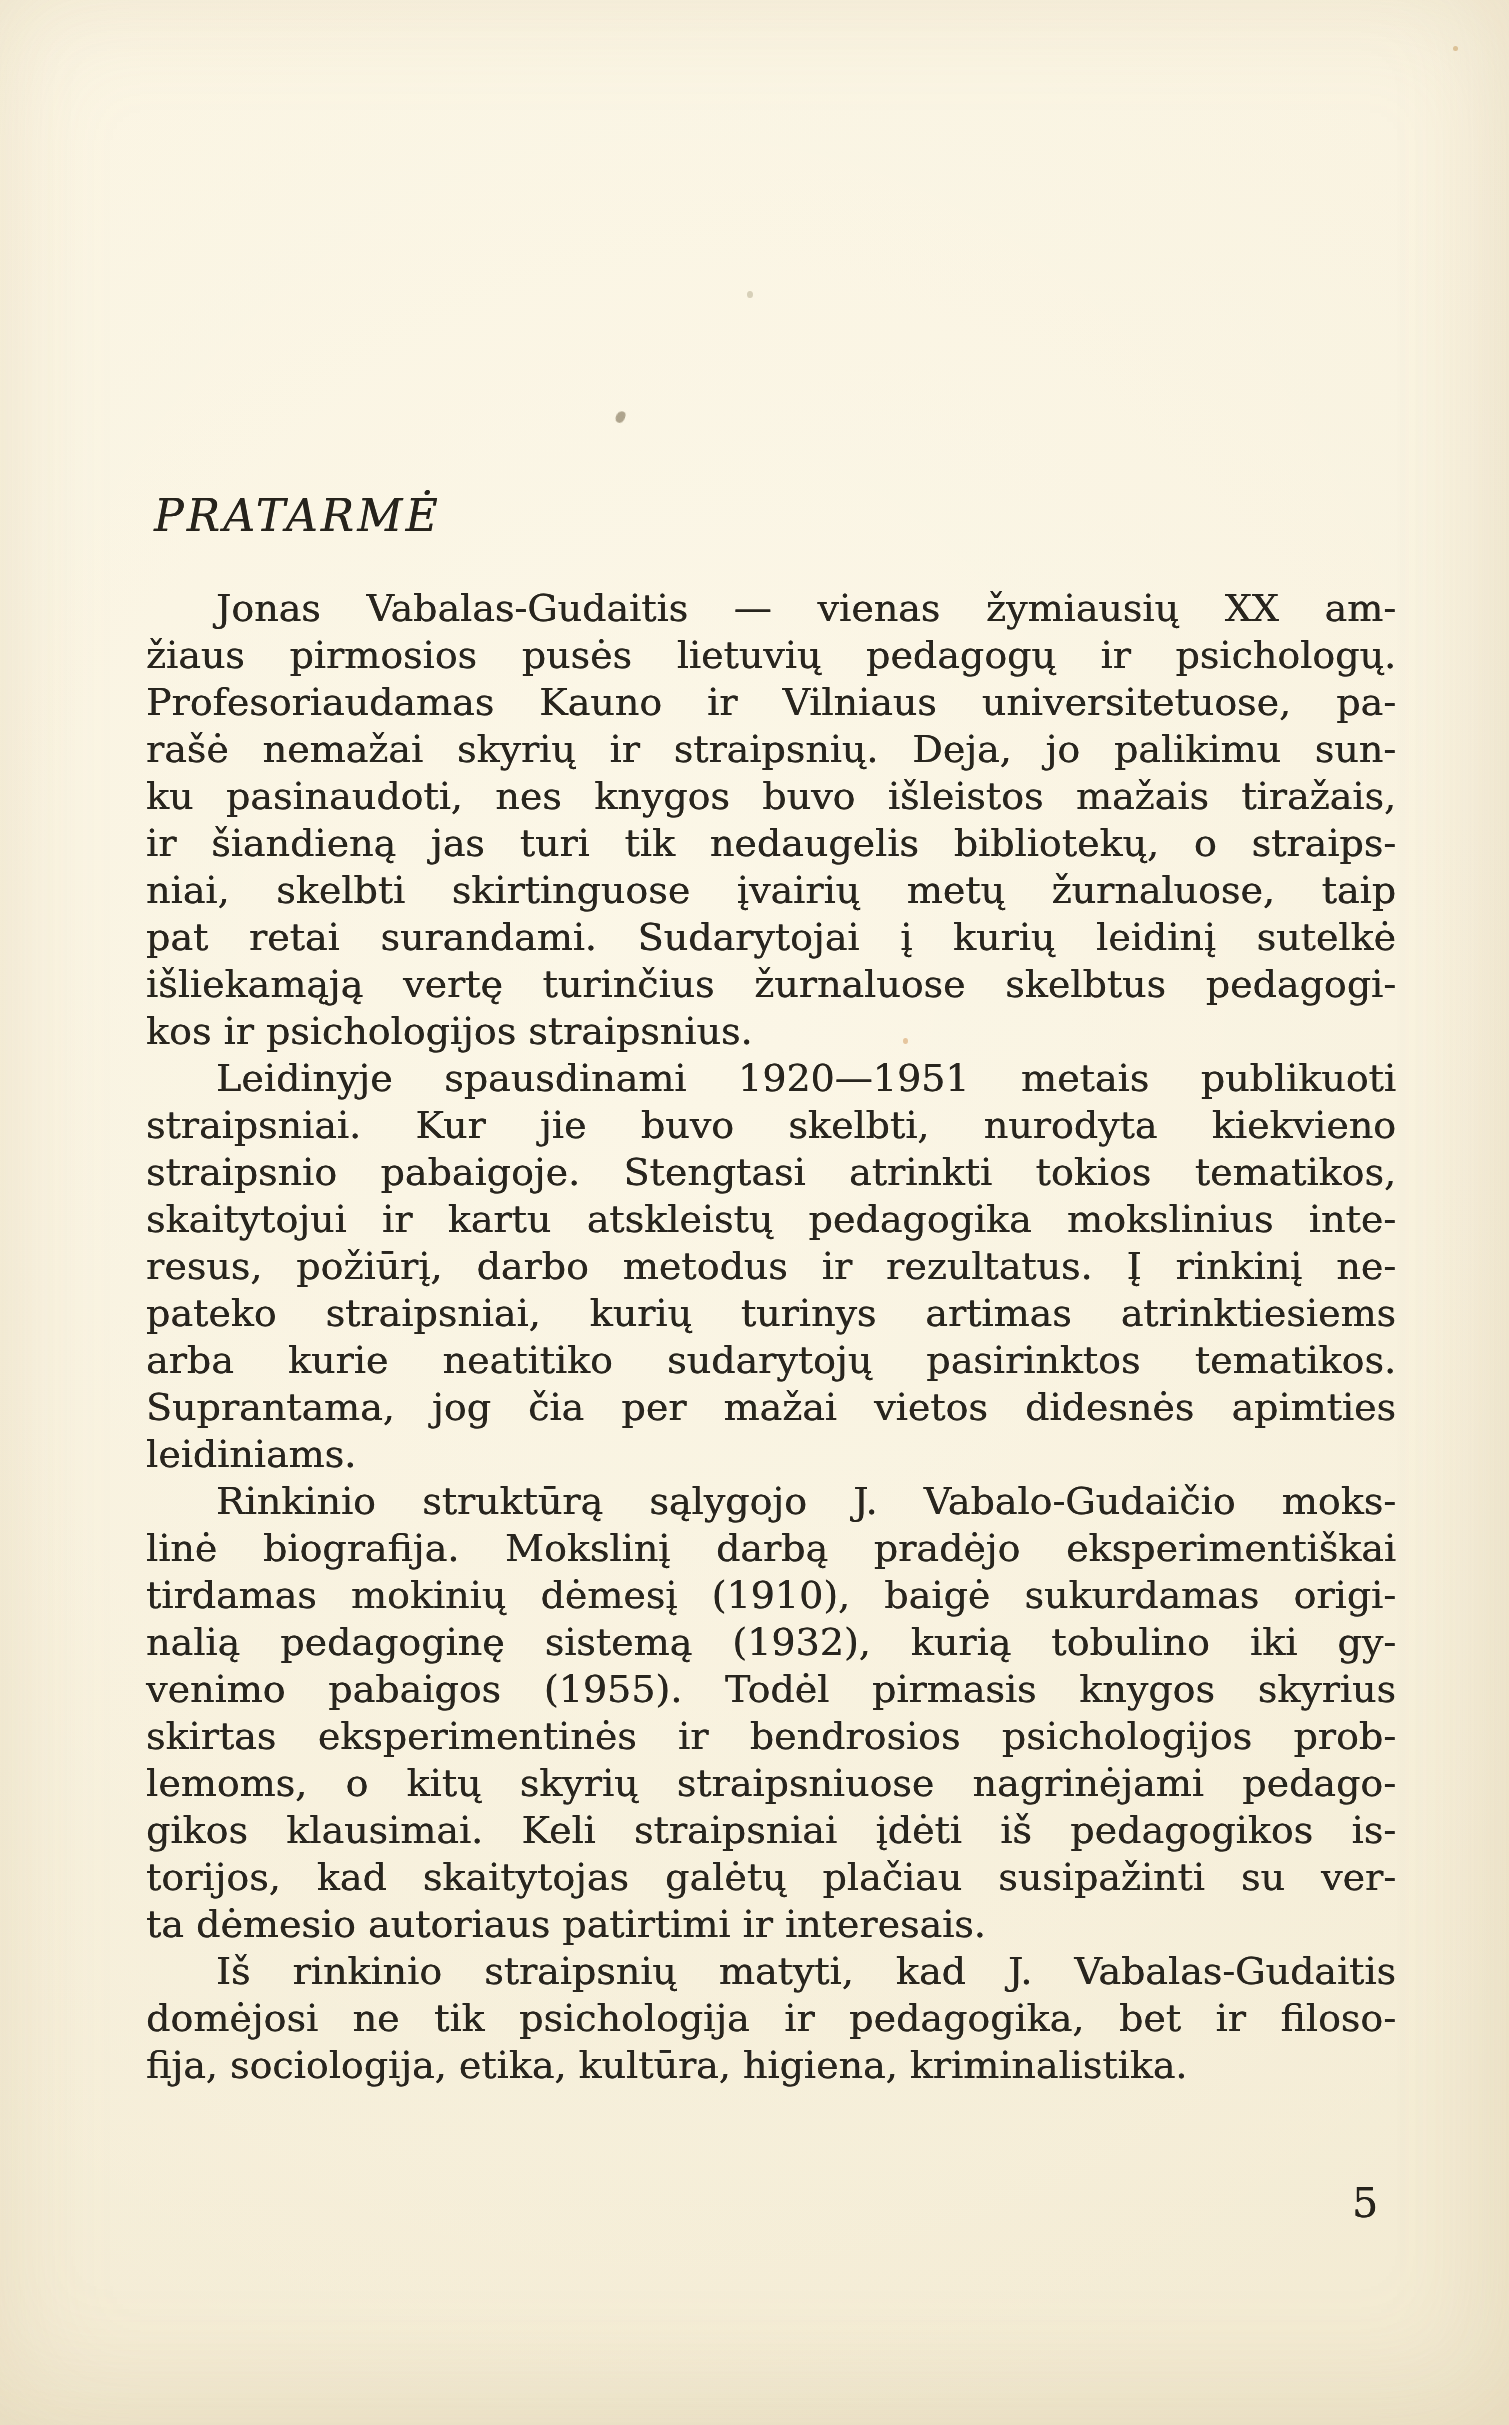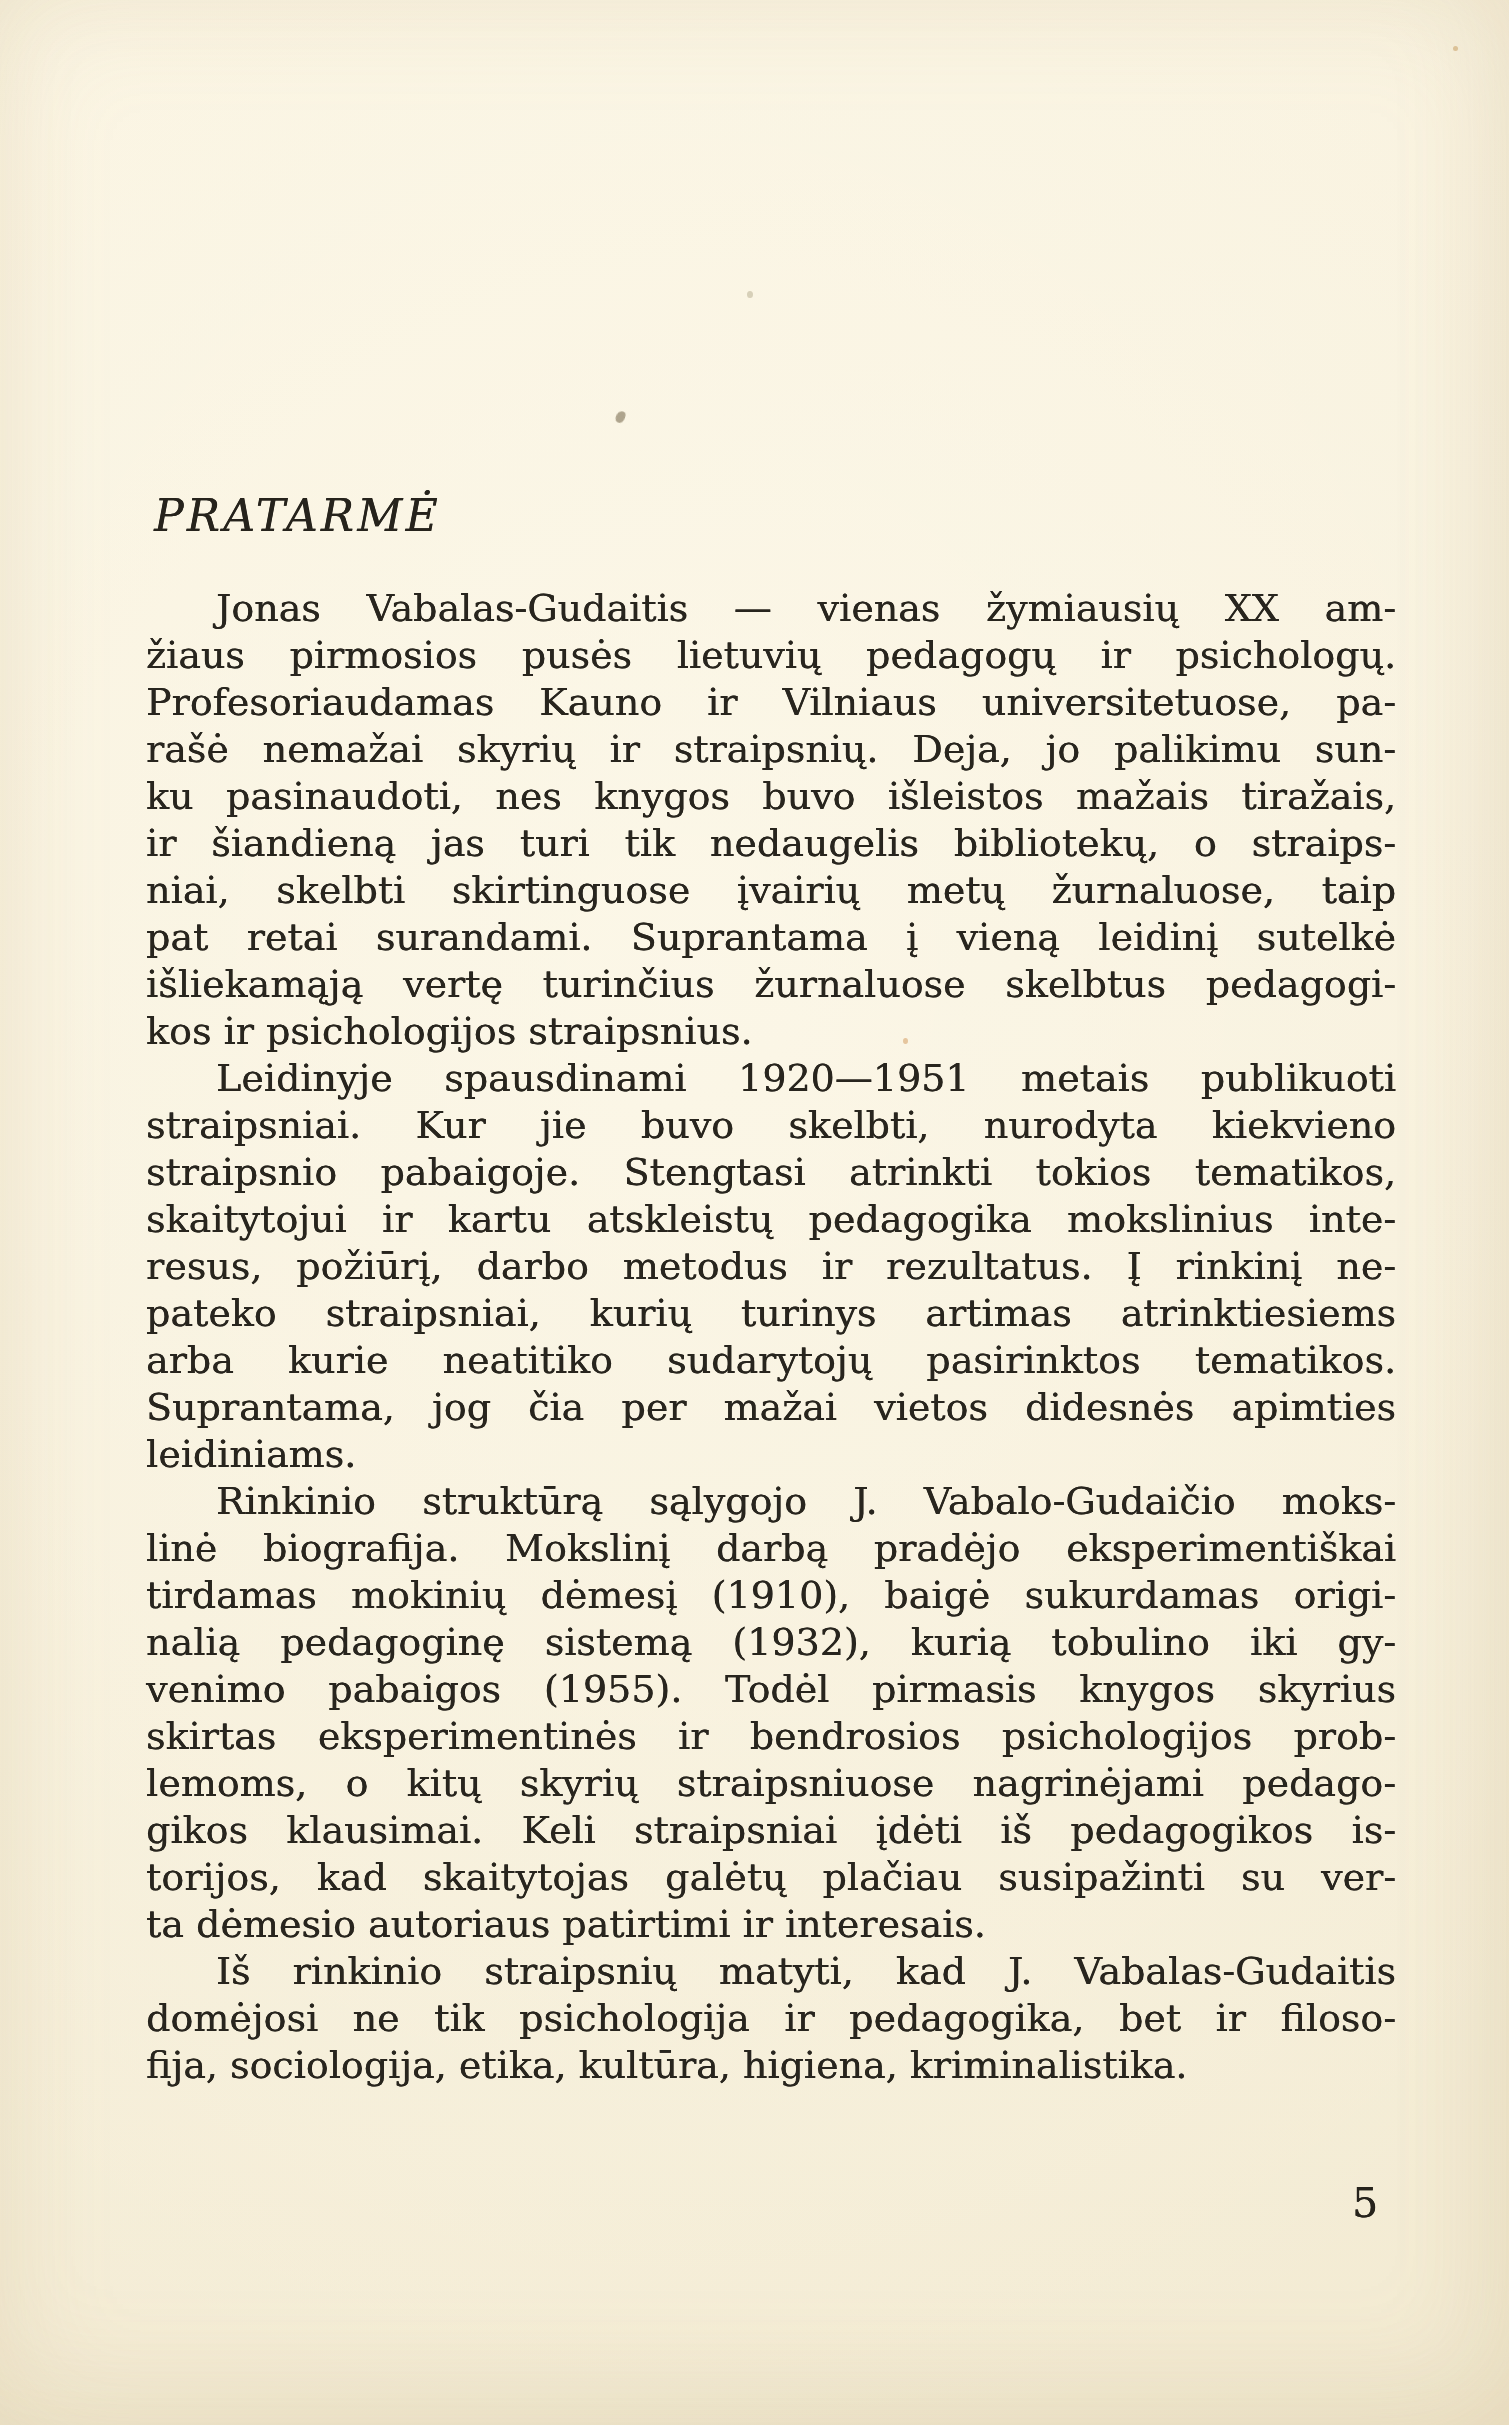--- a/index.html
+++ b/index.html
@@ -110,21 +110,21 @@
 
   <div class="text-block" id="paragraphs">
       <div class="paragraph">
         <div class="line first">Jonas Vabalas-Gudaitis — vienas žymiausių XX am-</div>
         <div class="line">žiaus pirmosios pusės lietuvių pedagogų ir psichologų.</div>
         <div class="line">Profesoriaudamas Kauno ir Vilniaus universitetuose, pa-</div>
         <div class="line">rašė nemažai skyrių ir straipsnių. Deja, jo palikimu sun-</div>
         <div class="line">ku pasinaudoti, nes knygos buvo išleistos mažais tiražais,</div>
         <div class="line">ir šiandieną jas turi tik nedaugelis bibliotekų, o straips-</div>
         <div class="line">niai, skelbti skirtinguose įvairių metų žurnaluose, taip</div>
-        <div class="line">pat retai surandami. Suprantama į vieną leidinį sutelkė</div>
+        <div class="line">pat retai surandami. Sudarytojai į kurių leidinį sutelkė</div>
         <div class="line">išliekamąją vertę turinčius žurnaluose skelbtus pedagogi-</div>
         <div class="line last">kos ir psichologijos straipsnius.</div>
       </div>
       <div class="paragraph">
         <div class="line first">Leidinyje spausdinami 1920—1951 metais publikuoti</div>
         <div class="line">straipsniai. Kur jie buvo skelbti, nurodyta kiekvieno</div>
         <div class="line">straipsnio pabaigoje. Stengtasi atrinkti tokios tematikos,</div>
         <div class="line">skaitytojui ir kartu atskleistų pedagogika mokslinius inte-</div>
         <div class="line">resus, požiūrį, darbo metodus ir rezultatus. Į rinkinį ne-</div>
         <div class="line">pateko straipsniai, kurių turinys artimas atrinktiesiems</div>

